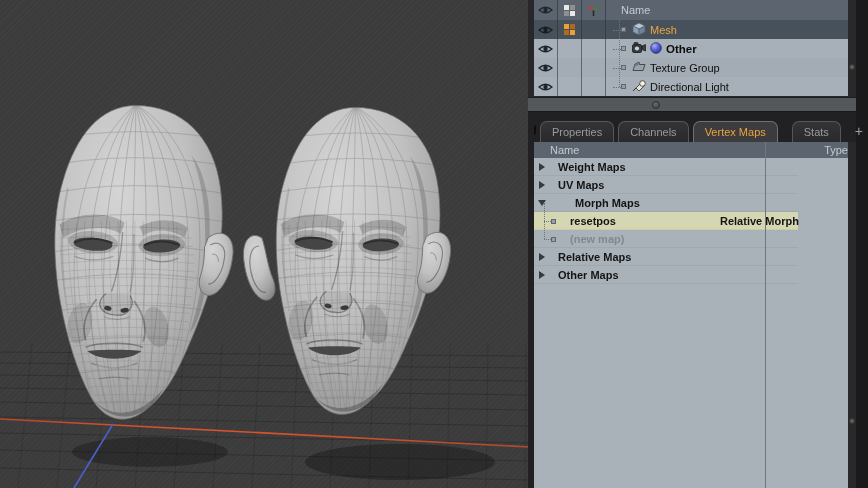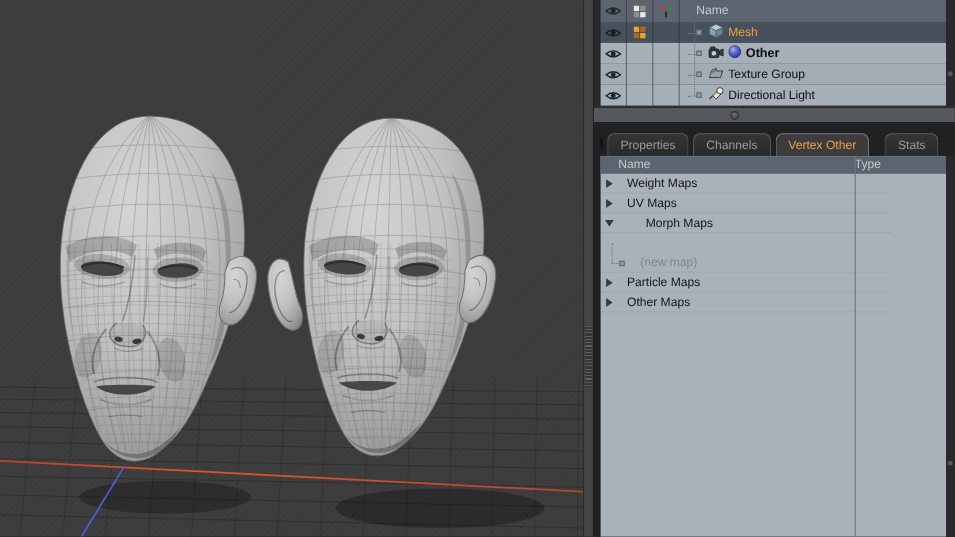--- a/index.html
+++ b/index.html
@@ -11,21 +11,21 @@
     background:
       repeating-linear-gradient(135deg, rgba(255,255,255,.018) 0 1px, rgba(0,0,0,.02) 1px 2px, transparent 2px 4px),
       #3c3c3c;}
   #viewport svg{display:block;}
   
   #vsplit{position:absolute;left:530px;top:0;width:10px;height:488px;
     background:#454545;border-left:1px solid #2a2a2a;border-right:1px solid #222;box-sizing:border-box;}
   #vsplit .grip{position:absolute;left:1px;top:296px;width:6px;height:56px;
     background:repeating-linear-gradient(180deg,#5f5f5f 0 1px,#353535 1px 3px);}
   
-  #right{position:absolute;left:540px;top:0;width:328px;height:488px;background:#404040;}
+  #right{position:absolute;left:528px;top:0;width:328px;height:488px;background:#bef264;}
   
   #itemlist{position:absolute;left:0;top:0;width:328px;height:97px;background:#26282a;}
   #itemlist .scrollstrip{position:absolute;right:0;top:0;width:8px;height:97px;background:#29292b;}
   #itemlist .scrollknob{position:absolute;right:1px;top:64px;width:6px;height:6px;border-radius:50%;
     background:#5a5c5e;border:1px solid #333;box-sizing:border-box;}
   .il-row{position:absolute;left:6px;width:314px;display:flex;align-items:center;}
   .il-header{top:0;height:20px;background:#5c656f;color:#c3cad1;}
   .il-r0{top:20px;height:19px;background:#47515b;color:#eca43e;}
   .il-r1{top:39px;height:19px;background:#a7b0b8;color:#0d0d0d;}
   .il-r2{top:58px;height:19px;background:#a3acb4;color:#0d0d0d;}
@@ -55,23 +55,23 @@
     background:linear-gradient(#343436,#2a2a2c);border:1px solid #565656;border-bottom:none;
     border-radius:7px 7px 0 0;box-sizing:border-box;white-space:nowrap;}
   .tab.active{background:#3c3c3f;color:#eca33d;border-color:#707070;}
   .tab.stats{margin-left:10px;}
   .addbtn{color:#9aa0a5;font-size:14px;margin:0 8px 3px 10px;}
   
   #vmtable{position:absolute;left:6px;top:30px;width:314px;height:346px;background:#a9b1b9;}
   .vm-header{position:absolute;left:0;top:0;width:314px;height:16px;background:#5c656f;color:#c3cad1;
     display:flex;align-items:center;}
   .vm-header .h-name{padding-left:16px;width:215px;}
-  .vm-header .h-type{width:83px;text-align:left;}
+  .vm-header .h-type{width:83px;text-align:right;}
   .vm-row{position:absolute;left:0;width:264px;height:18px;display:flex;align-items:center;
-    color:#141414;border-bottom:1px solid rgba(0,0,0,.05);box-sizing:border-box;}
+    color:#141414;border-bottom:1px solid rgba(0,0,0,.05);box-sizing:border-box;font-weight:bold;}
   .vm-row .namecell{width:231px;display:flex;align-items:center;position:relative;height:100%;}
   .vm-row .typecell{width:83px;padding-left:5px;box-sizing:border-box;white-space:nowrap;overflow:visible;}
   .vm-hl{background:#d4d7b2;}
   .muted{color:#82888e;text-align:center;}
   .tri-r{width:0;height:0;border-left:6px solid #333a40;border-top:4px solid transparent;
     border-bottom:4px solid transparent;margin:0 0 0 5px;}
   .tri-d{width:0;height:0;border-top:6px solid #333a40;border-left:4px solid transparent;
     border-right:4px solid transparent;margin:0 0 0 4px;}
   .lvl0-label{margin-left:13px;}
   .childline{position:absolute;left:10px;top:-9px;height:18px;border-left:1px dotted #6d747c;}
@@ -423,21 +423,21 @@
 
     <div id="hsplit">
       <div class="knob"></div>
     </div>
 
     <div id="tabpanel">
       <div id="tabbar">
         <div class="tabwidget"></div>
         <div class="tab"><span>Properties</span></div>
         <div class="tab"><span>Channels</span></div>
-        <div class="tab active"><span>Vertex Other</span></div>
+        <div class="tab active"><span>Vertex Maps</span></div>
         <div class="tab stats"><span>Stats</span></div>
         <div class="addbtn">+</div>
 
       </div>
 
       <div id="vmtable">
         <div class="vm-header">
           <div class="h-name">Name</div>
           <div class="h-type">Type</div>
         </div>
@@ -456,33 +456,42 @@
             </div>
           <div class="typecell"></div>
         </div>
         <div class="vm-row" style="top:52px">
           <div class="namecell">
               <span class="tri-d"></span>
             <span class="lvl0-label" style="margin-left:29px">Morph Maps</span>
             </div>
           <div class="typecell"></div>
         </div>
+        <div class="vm-row vm-hl" style="top:70px">
+          <div class="namecell">
+            <span class="childline"></span>
+            <span class="childstub"></span>
+            <span class="childbullet"></span>
+            <span class="child-label">resetpos</span>
+            </div>
+          <div class="typecell">Relative Morph</div>
+        </div>
         <div class="vm-row" style="top:88px">
           <div class="namecell">
             <span class="childline last"></span>
             <span class="childstub"></span>
             <span class="childbullet"></span>
             <span class="child-label muted">(new map)</span>
             </div>
           <div class="typecell"></div>
         </div>
         <div class="vm-row" style="top:106px">
           <div class="namecell">
               <span class="tri-r"></span>
-            <span class="lvl0-label">Particle Maps</span>
+            <span class="lvl0-label">Relative Maps</span>
             </div>
           <div class="typecell"></div>
         </div>
         <div class="vm-row" style="top:124px">
           <div class="namecell">
               <span class="tri-r"></span>
             <span class="lvl0-label">Other Maps</span>
             </div>
           <div class="typecell"></div>
         </div>

